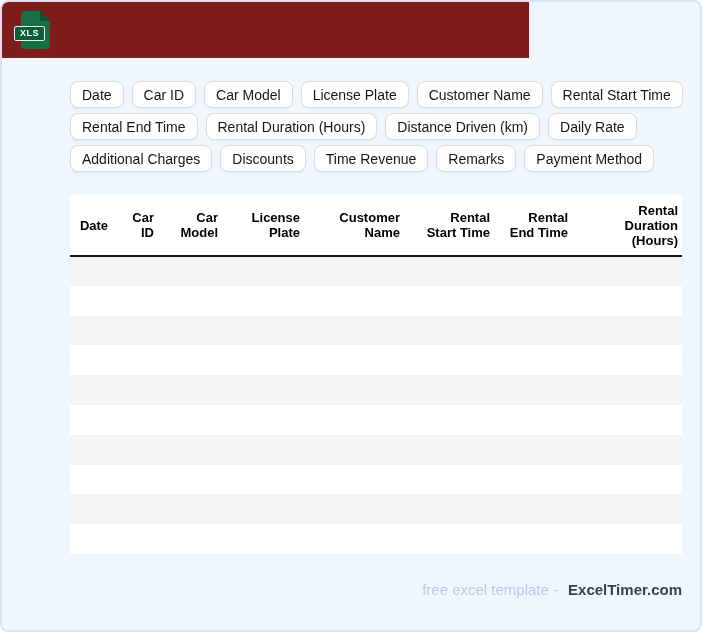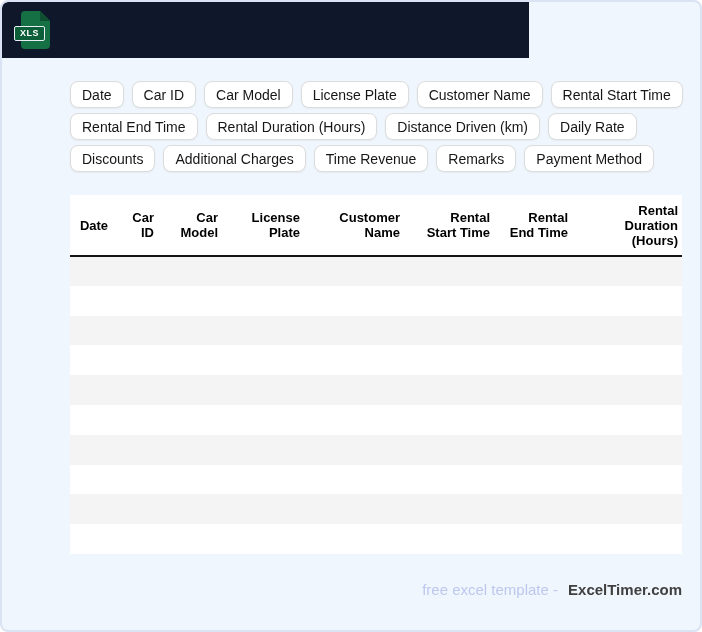--- a/index.html
+++ b/index.html
@@ -10,21 +10,21 @@
     background:#f0f6fd;
     border:2px solid #d9e3f3;
     border-radius:8px;
     overflow:hidden;
   }
 
   
   .banner {
     position:absolute; left:0; top:0;
     width:527px; height:56px;
-    background:#0f172a;
+    background:#7f1d1d;
     border-radius:6px 0 0 0;
     display:flex; align-items:center;gap:27px;
   }
   .file-icon { position:relative; width:29px; height:38px; margin-left:19px; flex:0 0 auto; }
   .file-body {
     position:absolute; inset:0; background:#157143; border-radius:4px;
     -webkit-clip-path:polygon(0 0, 66% 0, 100% 26%, 100% 100%, 0 100%);
     clip-path:polygon(0 0, 66% 0, 100% 26%, 100% 100%, 0 100%);
   }
   .file-fold {
@@ -110,22 +110,22 @@
       <span class="chip">Customer Name</span>
       <span class="chip">Rental Start Time</span>
     </div>
     <div class="chip-row">
       <span class="chip">Rental End Time</span>
       <span class="chip">Rental Duration (Hours)</span>
       <span class="chip">Distance Driven (km)</span>
       <span class="chip">Daily Rate</span>
     </div>
     <div class="chip-row">
+      <span class="chip">Additional Charges</span>
       <span class="chip">Discounts</span>
-      <span class="chip">Additional Charges</span>
       <span class="chip">Time Revenue</span>
       <span class="chip">Remarks</span>
       <span class="chip">Payment Method</span>
     </div>
   </div>
 
   <div class="panel">
     <table class="report">
       <colgroup>
         <col class="c0">

